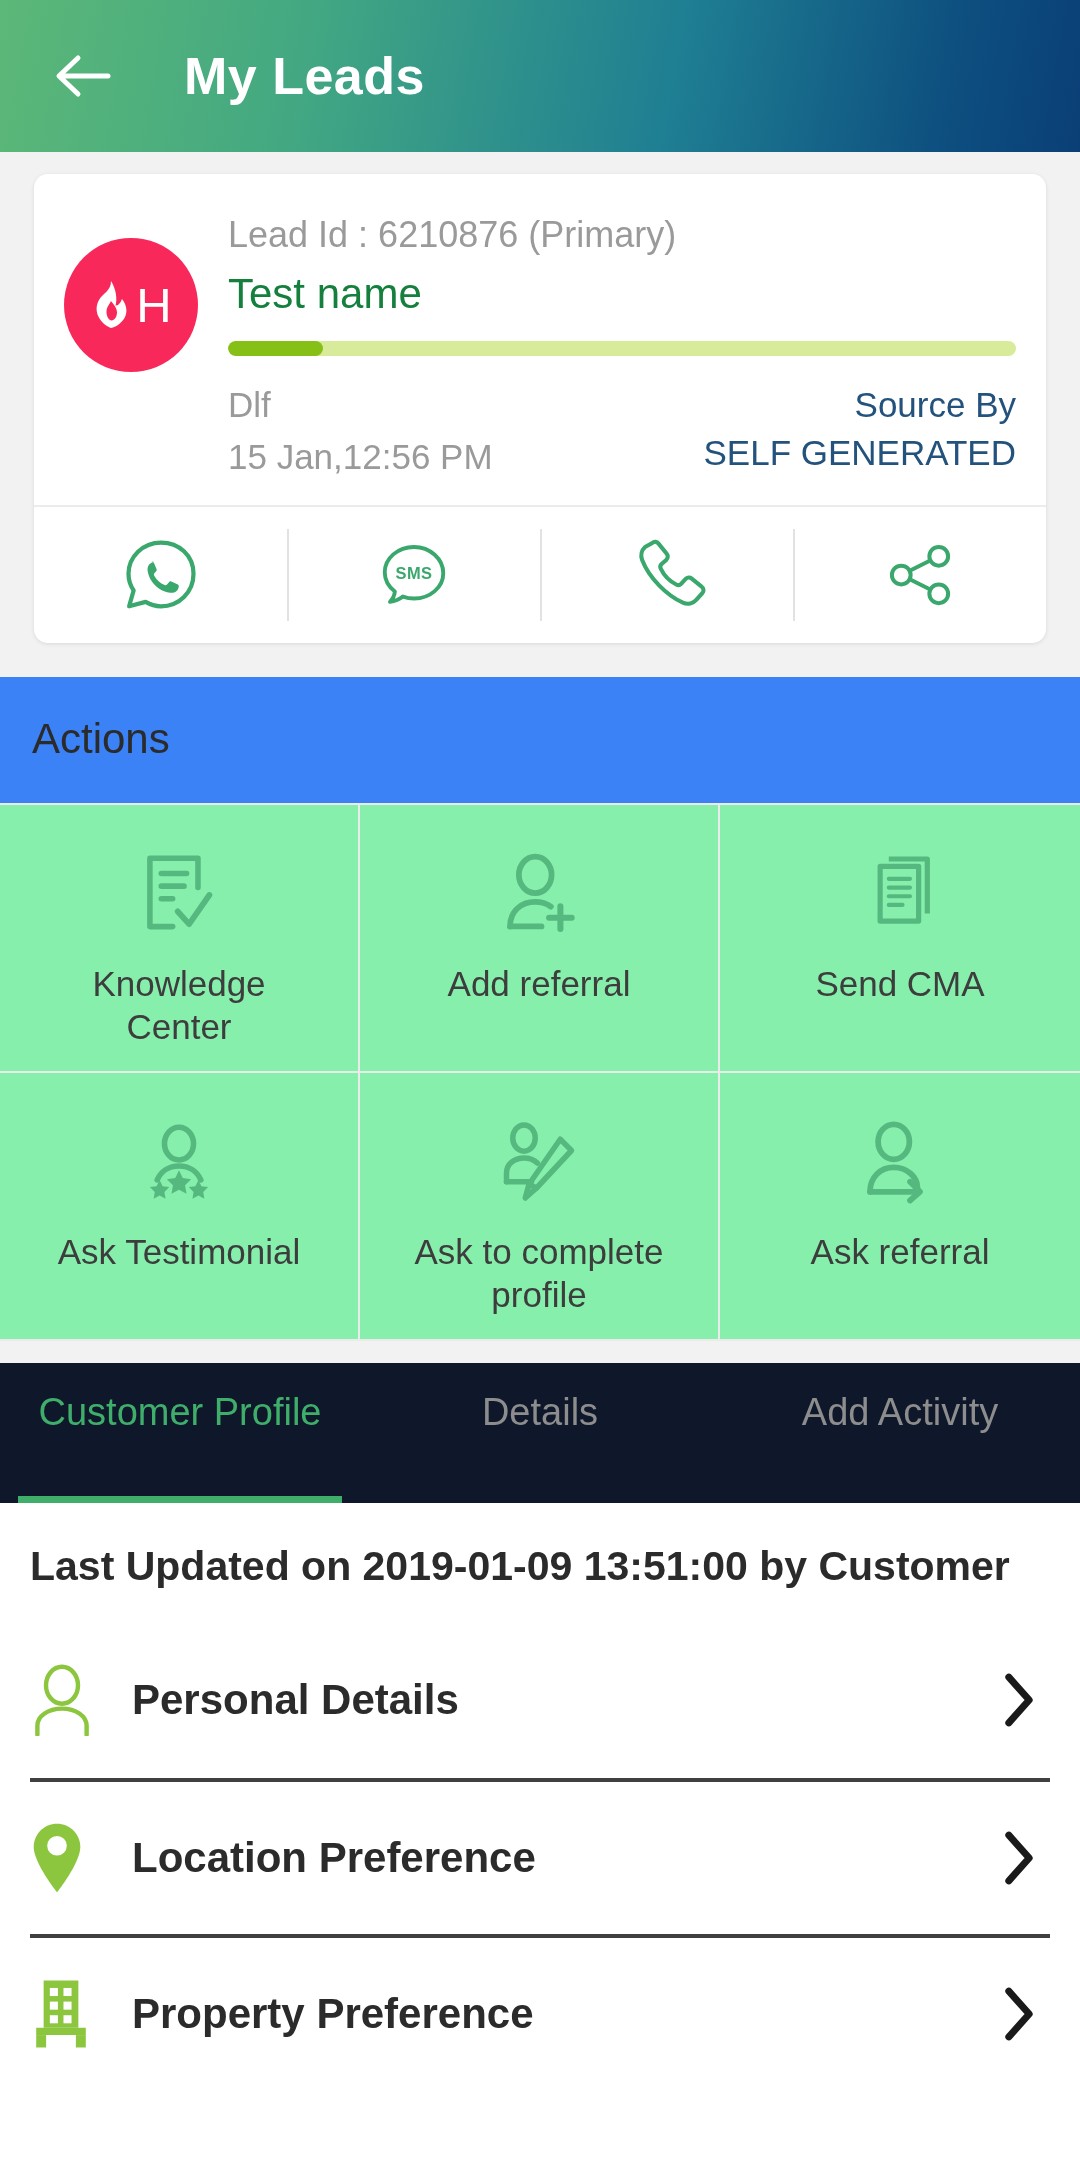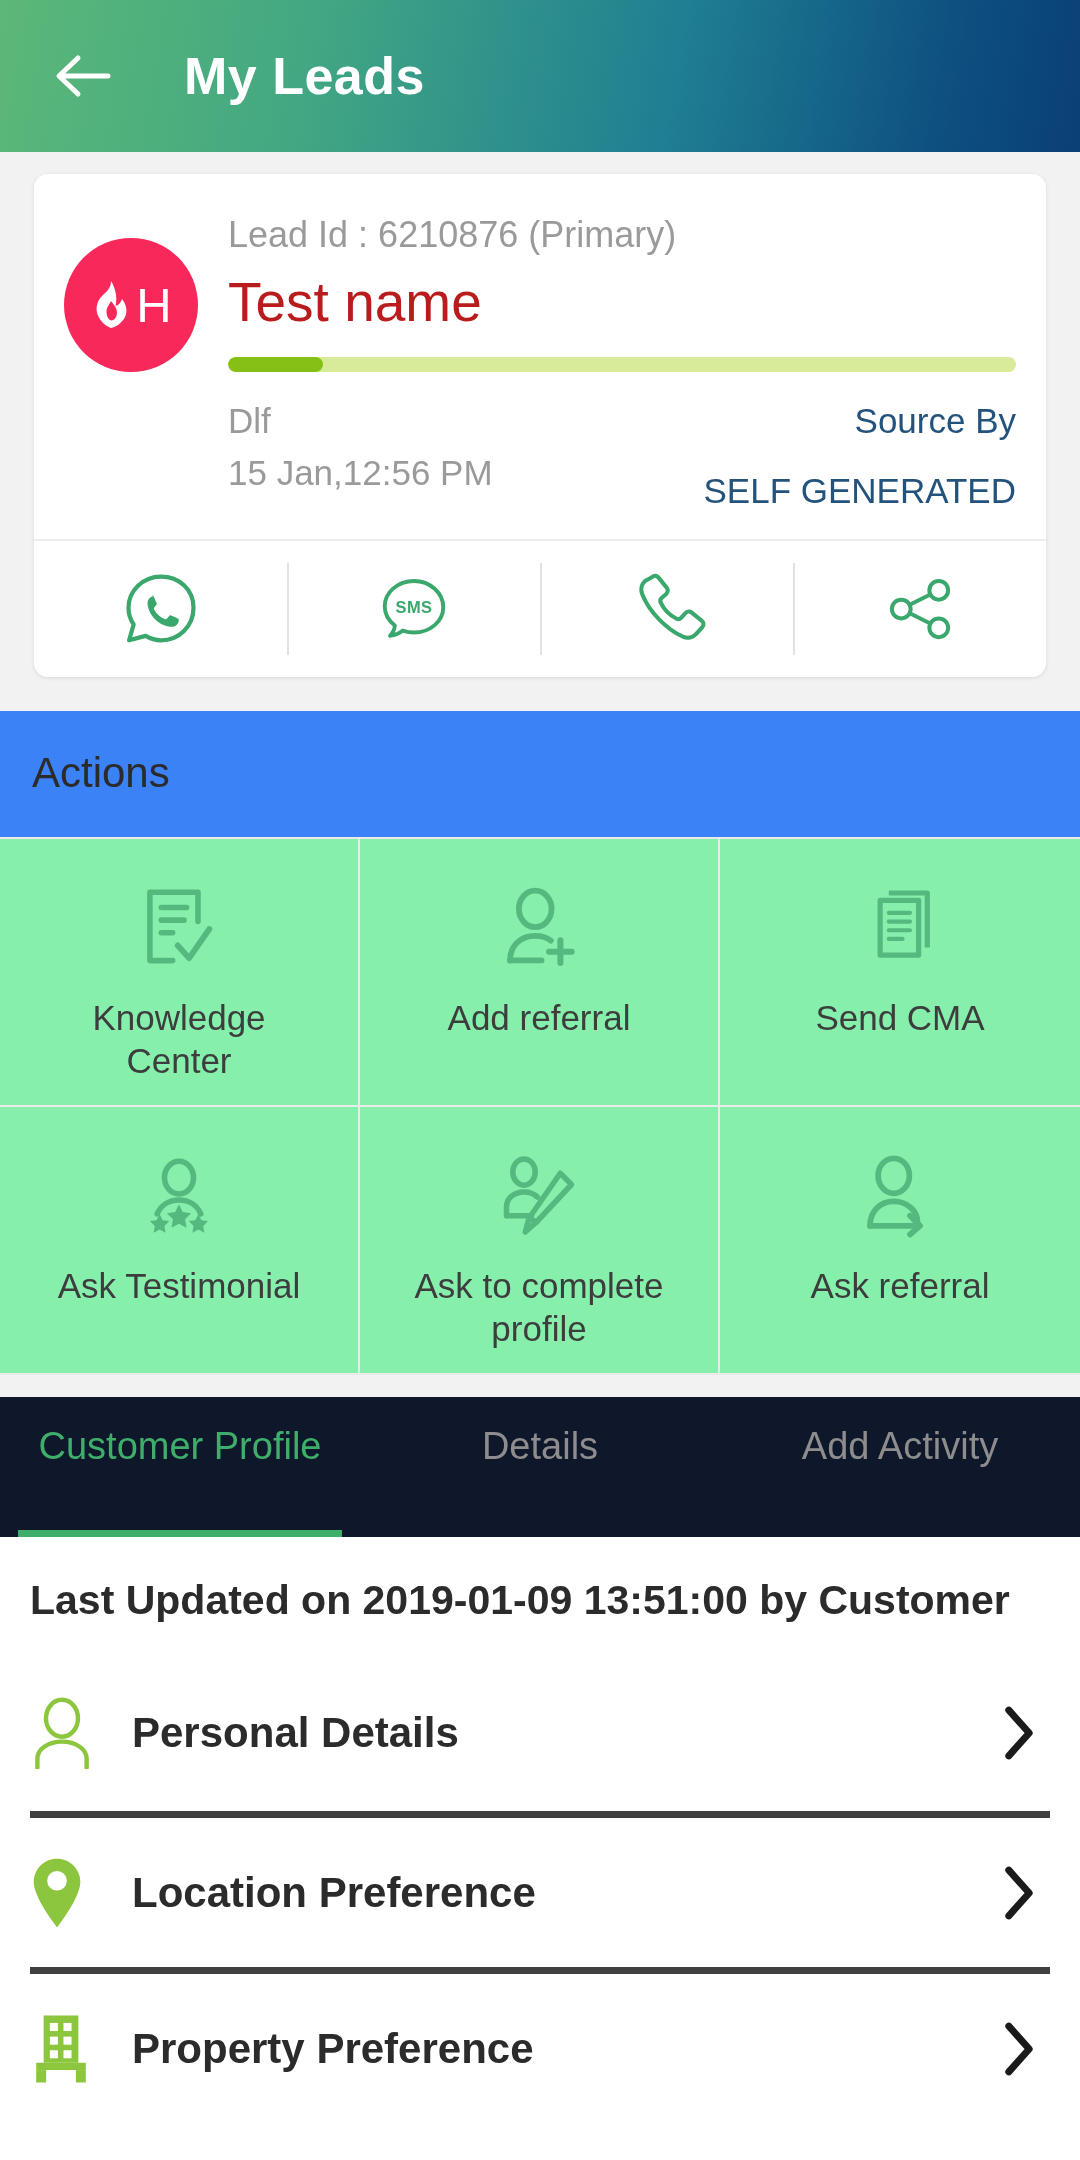--- a/index.html
+++ b/index.html
@@ -66,22 +66,22 @@
     letter-spacing: 0;
   }
   .lead-info { flex: 1 1 auto; margin-left: 30px; padding-top: 8px; min-width: 0; }
   .lead-id {
     color: #9a9a9a;
     font-size: 36px;
     font-weight: 400;
     line-height: 1.25;
   }
   .lead-name {
-    color: #b91c1c;
-    font-size: 55px;
+    color: #15803d;
+    font-size: 42px;
     font-weight: 400;
     margin-top: 12px;
     line-height: 1.2;
   }
   .progress-track {
     margin-top: 22px;
     height: 15px;
     border-radius: 8px;
     background: #d7eb9a;
     overflow: hidden;
@@ -92,21 +92,21 @@
     border-radius: 8px;
   }
   .lead-meta {
     display: flex;
     justify-content: space-between;
     align-items: flex-start;
     margin-top: 26px;
     padding-bottom: 26px;
   }
   .meta-left { display: flex; flex-direction: column; gap: 6px; }
-  .meta-right { display: flex; flex-direction: column; gap: 24px; align-items: flex-end; text-align: right; }
+  .meta-right { display: flex; flex-direction: column; gap: 2px; align-items: flex-end; text-align: right; }
   .meta-muted {
     color: #9a9a9a;
     font-size: 35px;
     font-weight: 400;
     line-height: 1.3;
   }
   .meta-blue {
     color: #23527c;
     font-size: 35px;
     font-weight: 400;
@@ -206,21 +206,21 @@
     color: #2b2b2b;
     line-height: 1.32;
     padding: 36px 30px 10px 30px;
   }
   .pref-list { padding: 18px 30px 0 30px; }
   .pref-row {
     display: flex;
     align-items: center;
     height: 156px;
   }
-  .pref-row + .pref-row { border-top: 7px solid #404040; }
+  .pref-row + .pref-row { border-top: 4px solid #404040; }
   .pref-icon {
     width: 84px;
     flex: 0 0 auto;
     display: flex;
     align-items: center;
     justify-content: flex-start;
   }
   .pref-label {
     flex: 1 1 auto;
     font-size: 42px;

